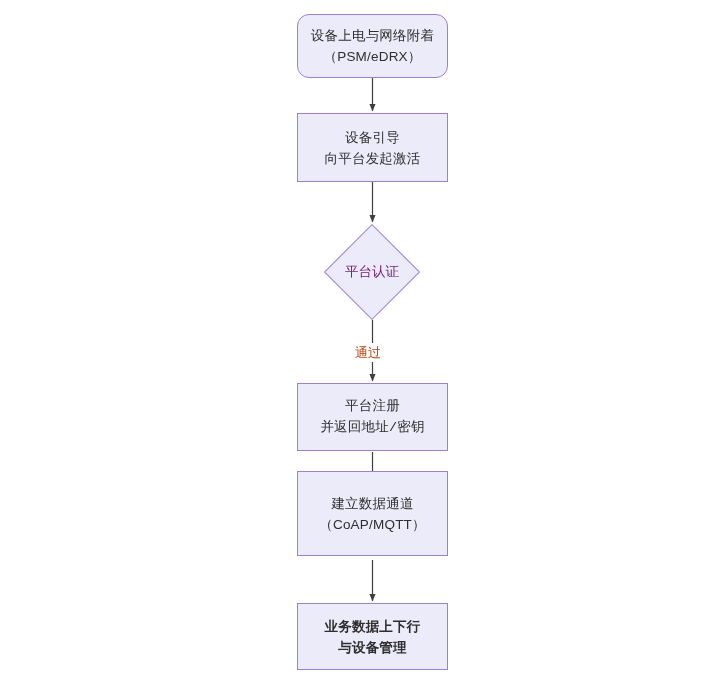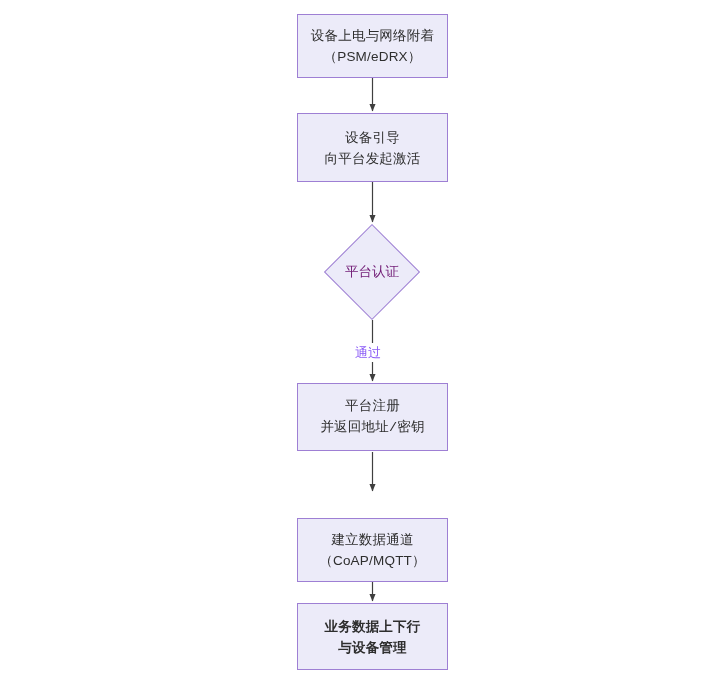--- a/index.html
+++ b/index.html
@@ -43,24 +43,24 @@
     white-space: pre-line;
     padding: 0 6px;
   }
 
   
   .node-process {
     left: 297px;
     width: 151px;
     height: 64px;
   }
-  #node-power-attach  { top: 14px;  height: 64px; }
+  #node-power-attach  { top: 14px;  height: 64px; border-radius: 12px; }
   #node-bootstrap     { top: 113px; height: 69px; }
   #node-register      { top: 383px; height: 68px; font-family: Liberation Mono, monospace; }
-  #node-channel       { top: 518px; height: 64px; }
+  #node-channel       { top: 471px; height: 85px; }
   #node-business      { top: 603px; height: 67px; font-weight: bold; }
 
   
   .node-decision {
     position: absolute;
     left: 324px;
     top: 224px;
     width: 96px;
     height: 96px;
   }
@@ -91,21 +91,21 @@
     color: #701a75;
     white-space: nowrap;
   }
 
   
   .edge-label {
     position: absolute;
     background: #ffffff;
     font-size: 13px;
     line-height: 17px;
-    color: #8b5cf6;
+    color: #c2410c;
     padding: 1px 3px;
     white-space: nowrap;
   }
   #edge-label-pass {
     left: 352px;
     top: 343px;
   }
 </style>
 </head>
 <body>

